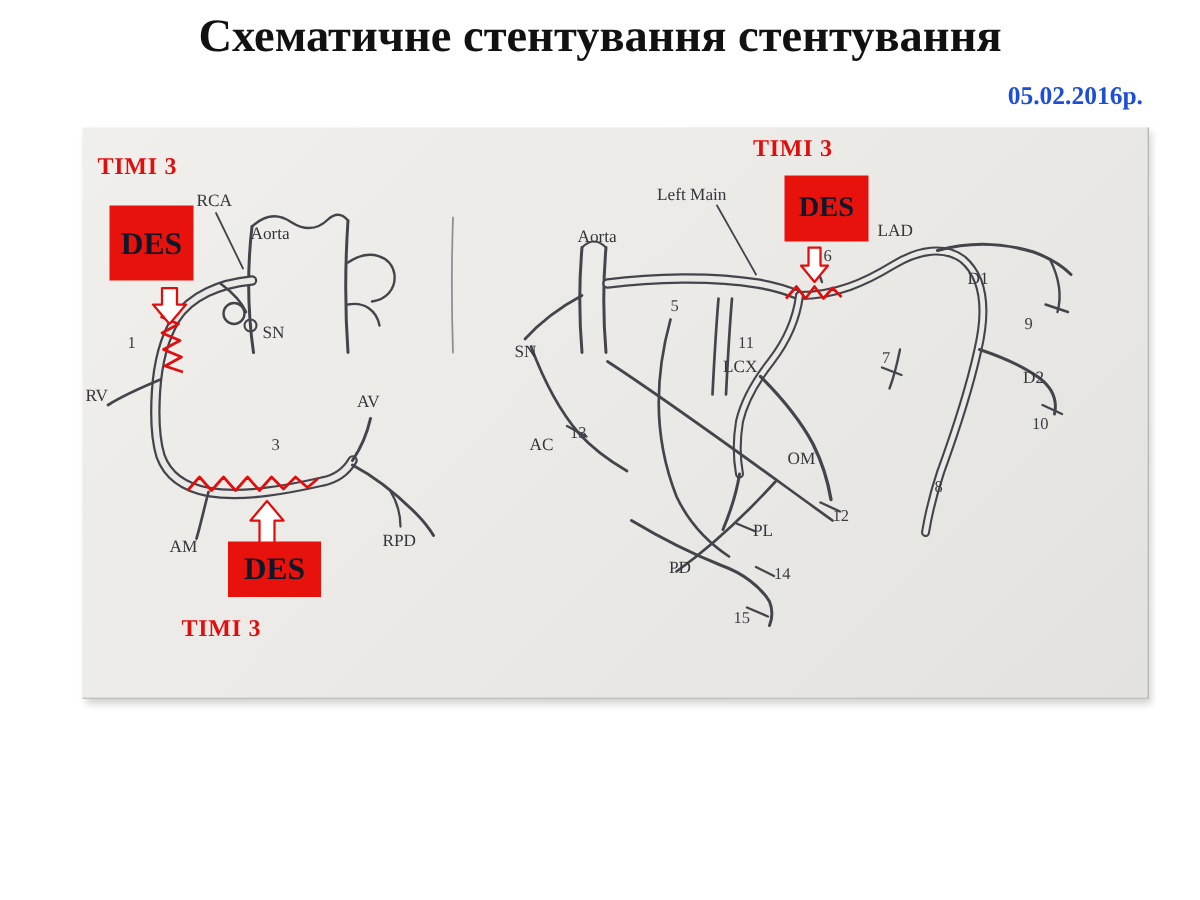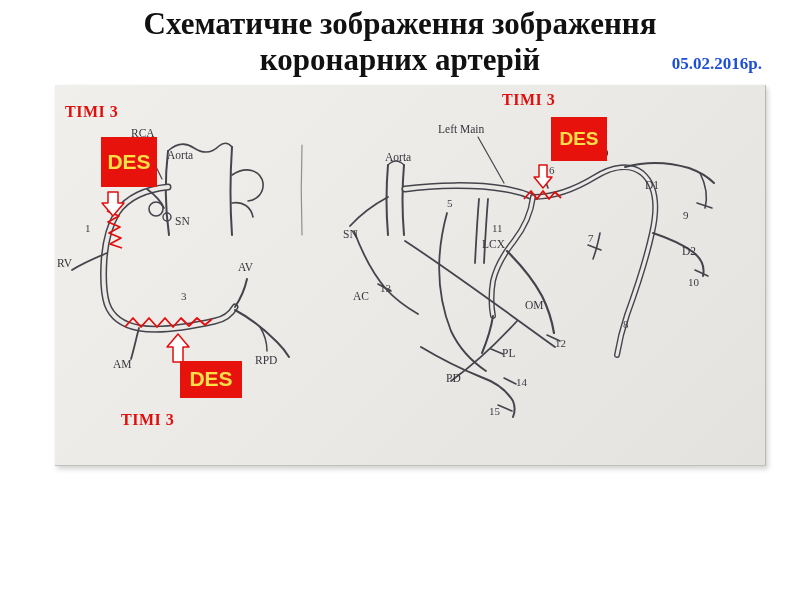--- a/index.html
+++ b/index.html
@@ -10,31 +10,31 @@
   .date{position:absolute;top:54px;right:38px;font-size:17px;font-weight:bold;color:#1d4ed8;}
   .scan{position:absolute;left:55px;top:85px;width:710px;height:380px;
         background:linear-gradient(135deg,#f1efec 0%,#ebe9e6 55%,#e4e2df 100%);
         border-right:1px solid #b9b7b4;border-bottom:1px solid #c2c0bd;
         box-shadow:2px 3px 5px rgba(0,0,0,0.18);}
   .scan svg{position:absolute;left:0;top:0;}
   svg text{font-family:"Liberation Serif",serif;fill:#35353c;font-size:11.5px;}
   svg text.num{font-size:11px;fill:#3c3c44;}
   .timi{position:absolute;color:#e10e0e;font-weight:bold;font-size:16px;letter-spacing:.5px;
         font-family:"Liberation Serif",serif;}
-  .desbox{position:absolute;background:#e8120c;color:#fde047;font-weight:bold;
+  .desbox{position:absolute;background:#e8120c;color:#0f172a;font-weight:bold;
           display:flex;align-items:center;justify-content:center;text-align:center;
-          font-family:Liberation Sans, sans-serif;line-height:1.05;margin-left:28px;}
+          font-family:Liberation Serif, serif;line-height:1.05;}
   .wrap2{word-break:break-all;}
 </style>
 </head>
 <body>
 
 <div class="stage">
 
-  <h1 class="title"><span>Схематичне зображення зображення</span><br><span>коронарних артерій</span></h1>
+  <h1 class="title"><span>Схематичне стентування стентування</span><br></h1>
 
   <div class="date">05.02.2016р.</div>
 
   <div class="scan">
 
     <svg width="710" height="380" viewBox="0 0 710 380">
       <g stroke="#44444c" fill="none" stroke-linecap="round">
 
         <path d="M113,66 C110,92 110,122 114,150" stroke-width="2"></path>
         <path d="M177,62 C175,92 175,122 177,150" stroke-width="2"></path>

